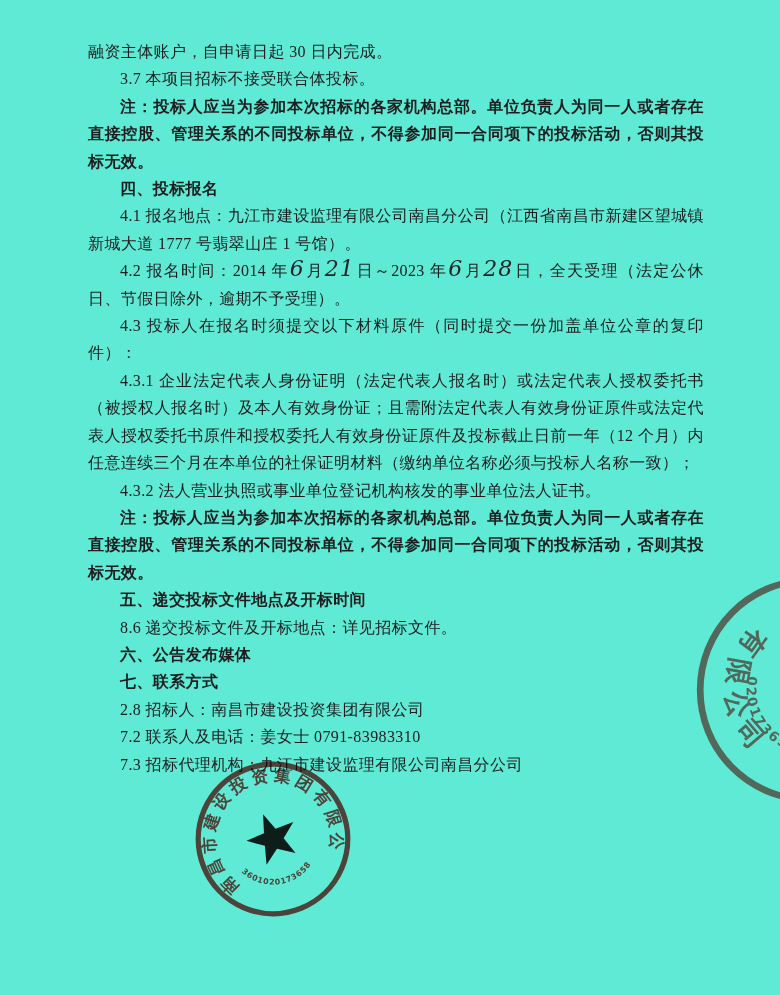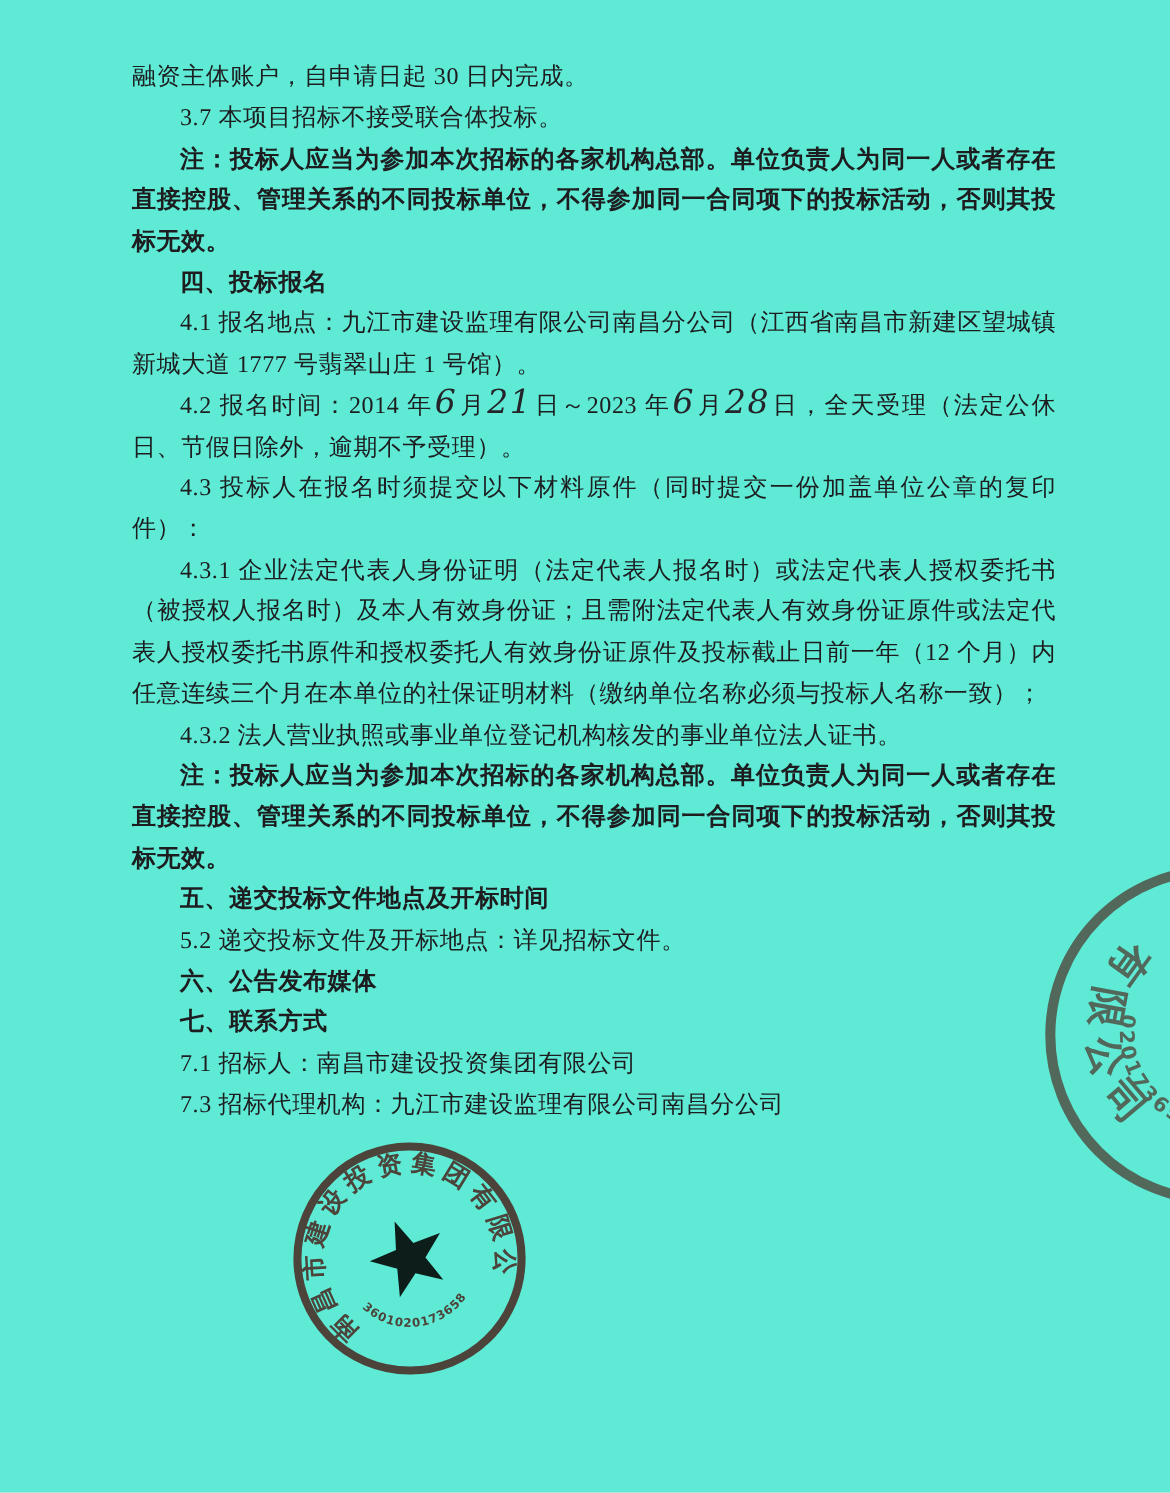--- a/index.html
+++ b/index.html
@@ -67,24 +67,25 @@
     <p class="t ind">3.7 本项目招标不接受联合体投标。</p>
     <p class="t ind bold">注：投标人应当为参加本次招标的各家机构总部。单位负责人为同一人或者存在直接控股、管理关系的不同投标单位，不得参加同一合同项下的投标活动，否则其投标无效。</p>
     <p class="t ind bold">四、投标报名</p>
     <p class="t ind">4.1 报名地点：九江市建设监理有限公司南昌分公司（江西省南昌市新建区望城镇新城大道 1777 号翡翠山庄 1 号馆）。</p>
     <p class="t ind"><span>4.2 报名时间：2014 年</span><span class="hw">6</span><span>月</span><span class="hw">21</span><span>日～2023 年</span><span class="hw">6</span><span>月</span><span class="hw">28</span><span>日，全天受理（法定公休日、节假日除外，逾期不予受理）。</span></p>
     <p class="t ind">4.3 投标人在报名时须提交以下材料原件（同时提交一份加盖单位公章的复印件）：</p>
     <p class="t ind">4.3.1 企业法定代表人身份证明（法定代表人报名时）或法定代表人授权委托书（被授权人报名时）及本人有效身份证；且需附法定代表人有效身份证原件或法定代表人授权委托书原件和授权委托人有效身份证原件及投标截止日前一年（12 个月）内任意连续三个月在本单位的社保证明材料（缴纳单位名称必须与投标人名称一致）；</p>
     <p class="t ind">4.3.2 法人营业执照或事业单位登记机构核发的事业单位法人证书。</p>
     <p class="t ind bold">注：投标人应当为参加本次招标的各家机构总部。单位负责人为同一人或者存在直接控股、管理关系的不同投标单位，不得参加同一合同项下的投标活动，否则其投标无效。</p>
     <p class="t ind bold">五、递交投标文件地点及开标时间</p>
-    <p class="t ind">5.2 递交投标文件及开标地点：详见招标文件。</p>
+    <p class="t ind">8.6 递交投标文件及开标地点：详见招标文件。</p>
     <p class="t ind bold">六、公告发布媒体</p>
     <p class="t ind bold">七、联系方式</p>
-    <p class="t ind">7.1 招标人：南昌市建设投资集团有限公司</p>
+    <p class="t ind">2.8 招标人：南昌市建设投资集团有限公司</p>
+    <p class="t ind">7.2 联系人及电话：姜女士  0791-83983310</p>
     <p class="t ind">7.3 招标代理机构：九江市建设监理有限公司南昌分公司</p>
 
   </div>
 
   <svg class="seal seal-bottom" viewBox="0 0 200 200">
     <g transform="rotate(-22 100 100)">
       <circle class="ring" cx="100" cy="100" r="90" stroke-width="6.5"></circle>
       <path id="arcNameB" d="M 42.7,140.2 A 70,70 0 1 1 157.3,140.2" fill="none"></path>
       <text class="sealName"><textPath href="#arcNameB" startOffset="2">南昌市建设投资集团有限公司</textPath></text>
       <polygon points="100,68 107.5,89.6 130.4,90.1 112.2,104 118.8,125.9 100,112.8 81.2,125.9 87.8,104 69.6,90.1 92.5,89.6"></polygon>

